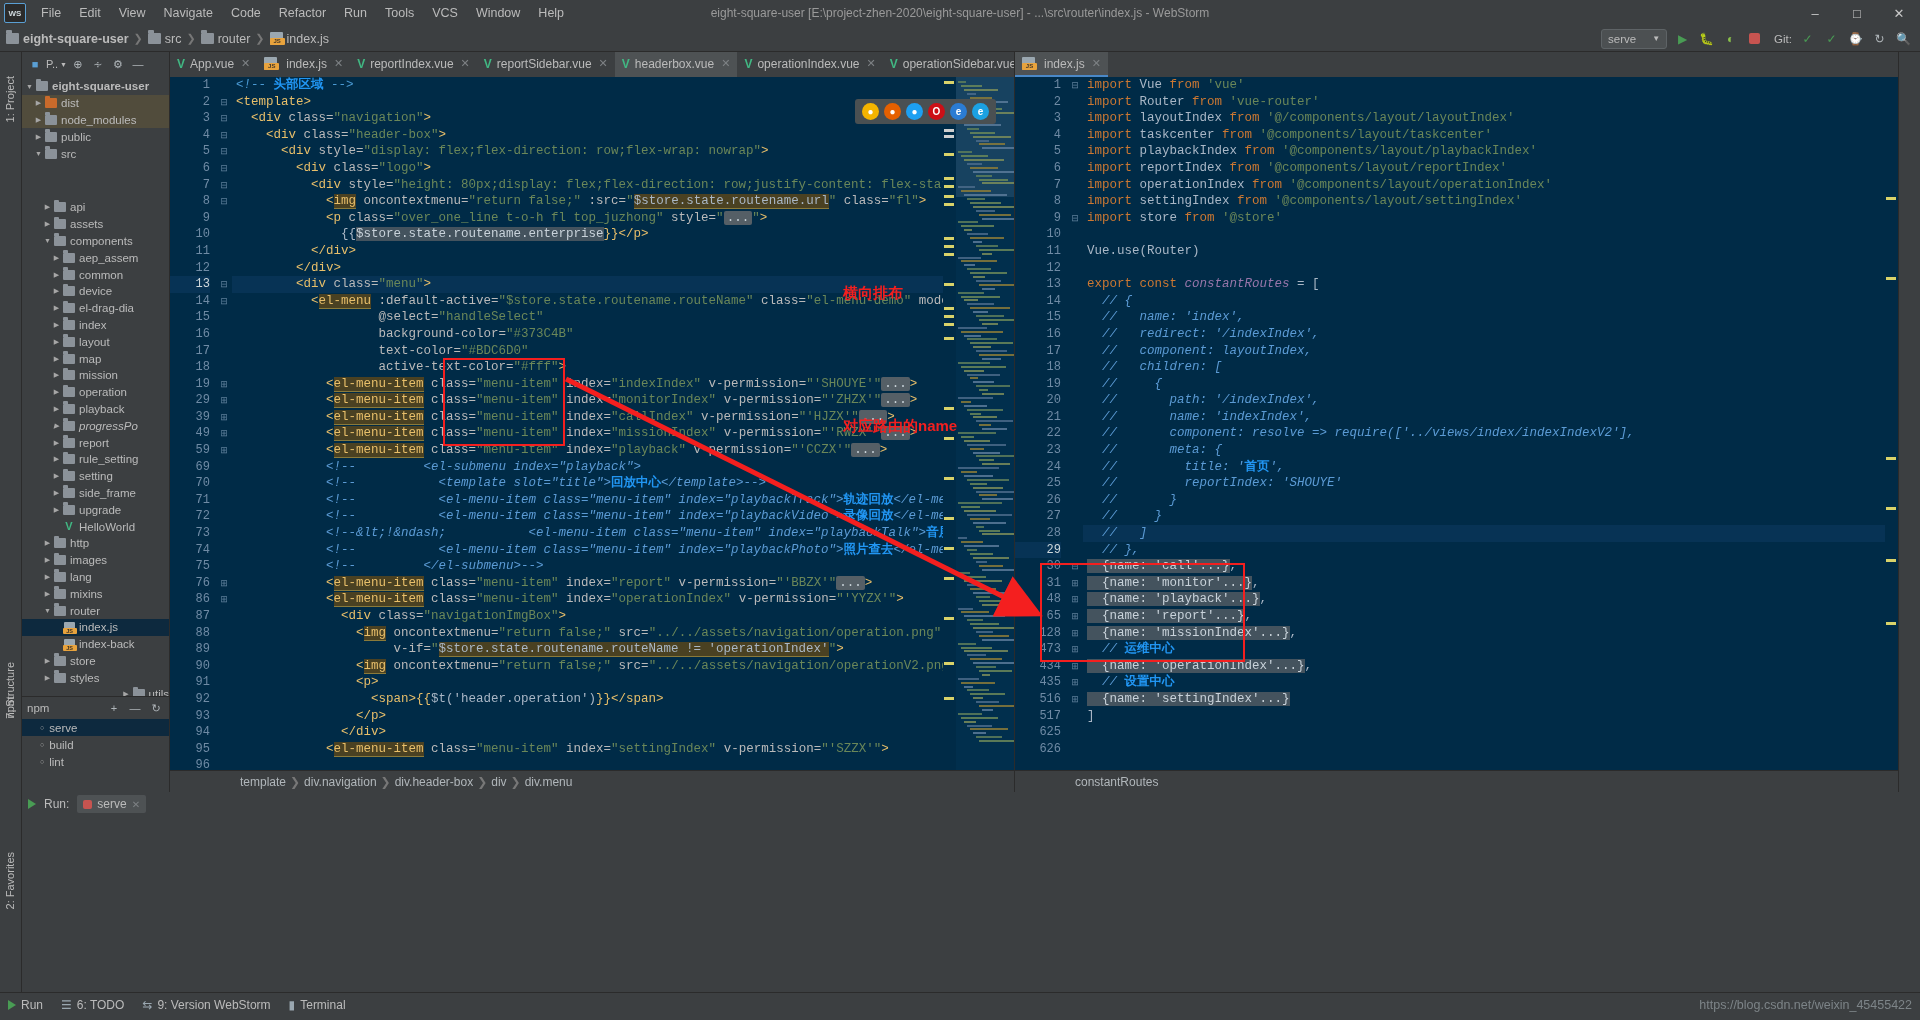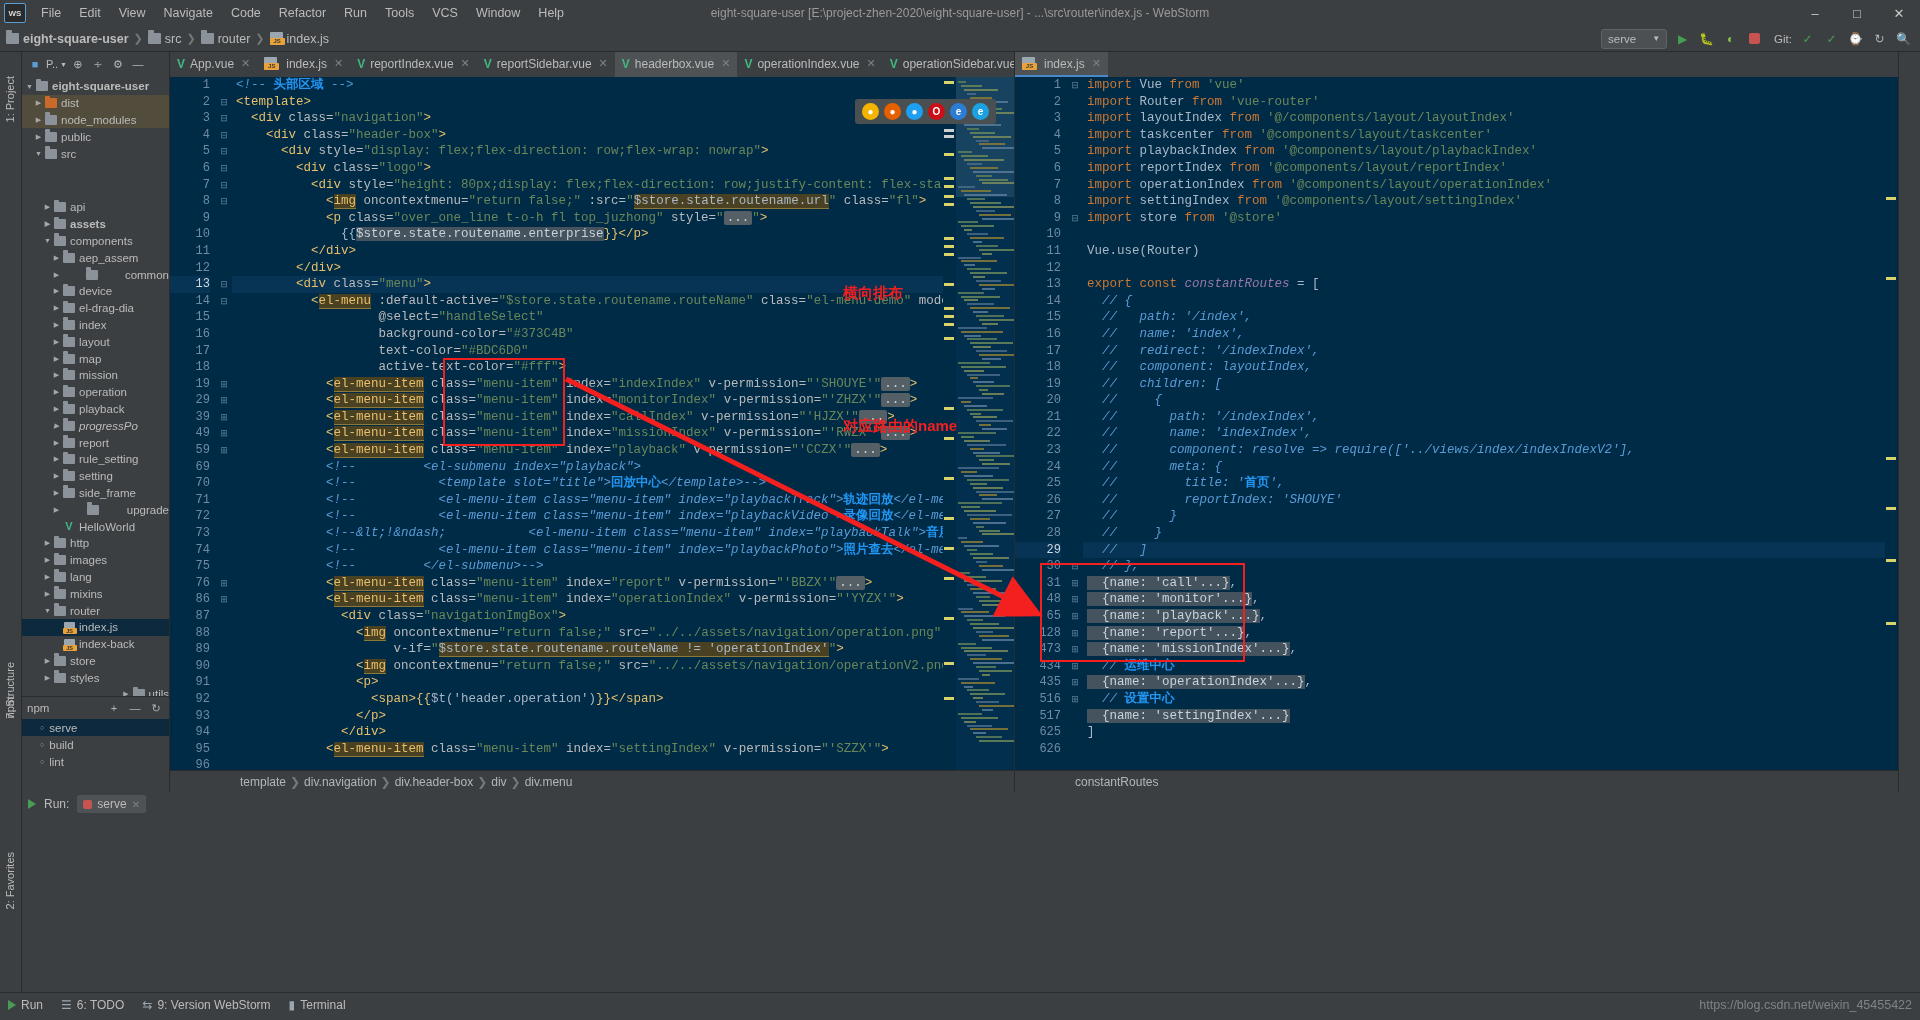--- a/index.html
+++ b/index.html
@@ -316,42 +316,42 @@
           </span>
           <span>src</span>
         </div>
         <div class="tnode" style="padding-left: 20px; margin-top: 37px;">
           <span class="arrow">▶</span>
           <span class="ti">
             <span class="fi"></span>
           </span>
           <span>api</span>
         </div>
-        <div class="tnode" style="padding-left: 20px; font-weight: bold;">
+        <div class="tnode" style="padding-left: 20px;">
           <span class="arrow">▶</span>
           <span class="ti">
             <span class="fi"></span>
           </span>
           <span>assets</span>
         </div>
         <div class="tnode" style="padding-left: 20px;">
           <span class="arrow">▼</span>
           <span class="ti">
             <span class="fi"></span>
           </span>
           <span>components</span>
         </div>
         <div class="tnode" style="padding-left: 29px;">
           <span class="arrow">▶</span>
           <span class="ti">
             <span class="fi"></span>
           </span>
           <span>aep_assem</span>
         </div>
-        <div class="tnode" style="padding-left: 29px; justify-content: space-between;">
+        <div class="tnode" style="padding-left: 29px;">
           <span class="arrow">▶</span>
           <span class="ti">
             <span class="fi"></span>
           </span>
           <span>common</span>
         </div>
         <div class="tnode" style="padding-left: 29px;">
           <span class="arrow">▶</span>
           <span class="ti">
             <span class="fi"></span>
@@ -435,21 +435,21 @@
           </span>
           <span>setting</span>
         </div>
         <div class="tnode" style="padding-left: 29px;">
           <span class="arrow">▶</span>
           <span class="ti">
             <span class="fi"></span>
           </span>
           <span>side_frame</span>
         </div>
-        <div class="tnode" style="padding-left: 29px; justify-content: space-between;">
+        <div class="tnode" style="padding-left: 29px;">
           <span class="arrow">▶</span>
           <span class="ti">
             <span class="fi"></span>
           </span>
           <span>upgrade</span>
         </div>
         <div class="tnode" style="padding-left: 29px;">
           <span class="arrow"></span>
           <span class="ti">
             <span class="vue-ico">V</span>
@@ -1061,21 +1061,20 @@
             <div class="cline mono"><span class="k-kw">import </span><span class="k-id">playbackIndex </span><span class="k-kw">from </span><span class="k-str">'@components/layout/playbackIndex'</span></div>
             <div class="cline mono"><span class="k-kw">import </span><span class="k-id">reportIndex </span><span class="k-kw">from </span><span class="k-str">'@components/layout/reportIndex'</span></div>
             <div class="cline mono"><span class="k-kw">import </span><span class="k-id">operationIndex </span><span class="k-kw">from </span><span class="k-str">'@components/layout/operationIndex'</span></div>
             <div class="cline mono"><span class="k-kw">import </span><span class="k-id">settingIndex </span><span class="k-kw">from </span><span class="k-str">'@components/layout/settingIndex'</span></div>
             <div class="cline mono"><span class="k-kw">import </span><span class="k-id">store </span><span class="k-kw">from </span><span class="k-str">'@store'</span></div>
             <div class="cline mono"><span class="k-txt"></span></div>
             <div class="cline mono"><span class="k-id">Vue.</span><span class="k-id">use</span><span class="k-id">(Router)</span></div>
             <div class="cline mono"><span class="k-txt"></span></div>
             <div class="cline mono"><span class="k-kw">export const </span><span class="k-const">constantRoutes</span><span class="k-punc"> = [</span></div>
             <div class="cline mono"><span class="k-cmt2">  // {</span></div>
-            <div class="cline mono"><span class="k-cmt2">  //   path: '/index',</span></div>
             <div class="cline mono"><span class="k-cmt2">  //   name: 'index',</span></div>
             <div class="cline mono"><span class="k-cmt2">  //   redirect: '/indexIndex',</span></div>
             <div class="cline mono"><span class="k-cmt2">  //   component: layoutIndex,</span></div>
             <div class="cline mono"><span class="k-cmt2">  //   children: [</span></div>
             <div class="cline mono"><span class="k-cmt2">  //     {</span></div>
             <div class="cline mono"><span class="k-cmt2">  //       path: '/indexIndex',</span></div>
             <div class="cline mono"><span class="k-cmt2">  //       name: 'indexIndex',</span></div>
             <div class="cline mono"><span class="k-cmt2">  //       component: resolve =&gt; require(['../views/index/indexIndexV2'],</span></div>
             <div class="cline mono"><span class="k-cmt2">  //       meta: {</span></div>
             <div class="cline mono"><span class="k-cmt2">  //         title: '</span><span class="k-cn">首页</span><span class="k-cmt2">',</span></div>

